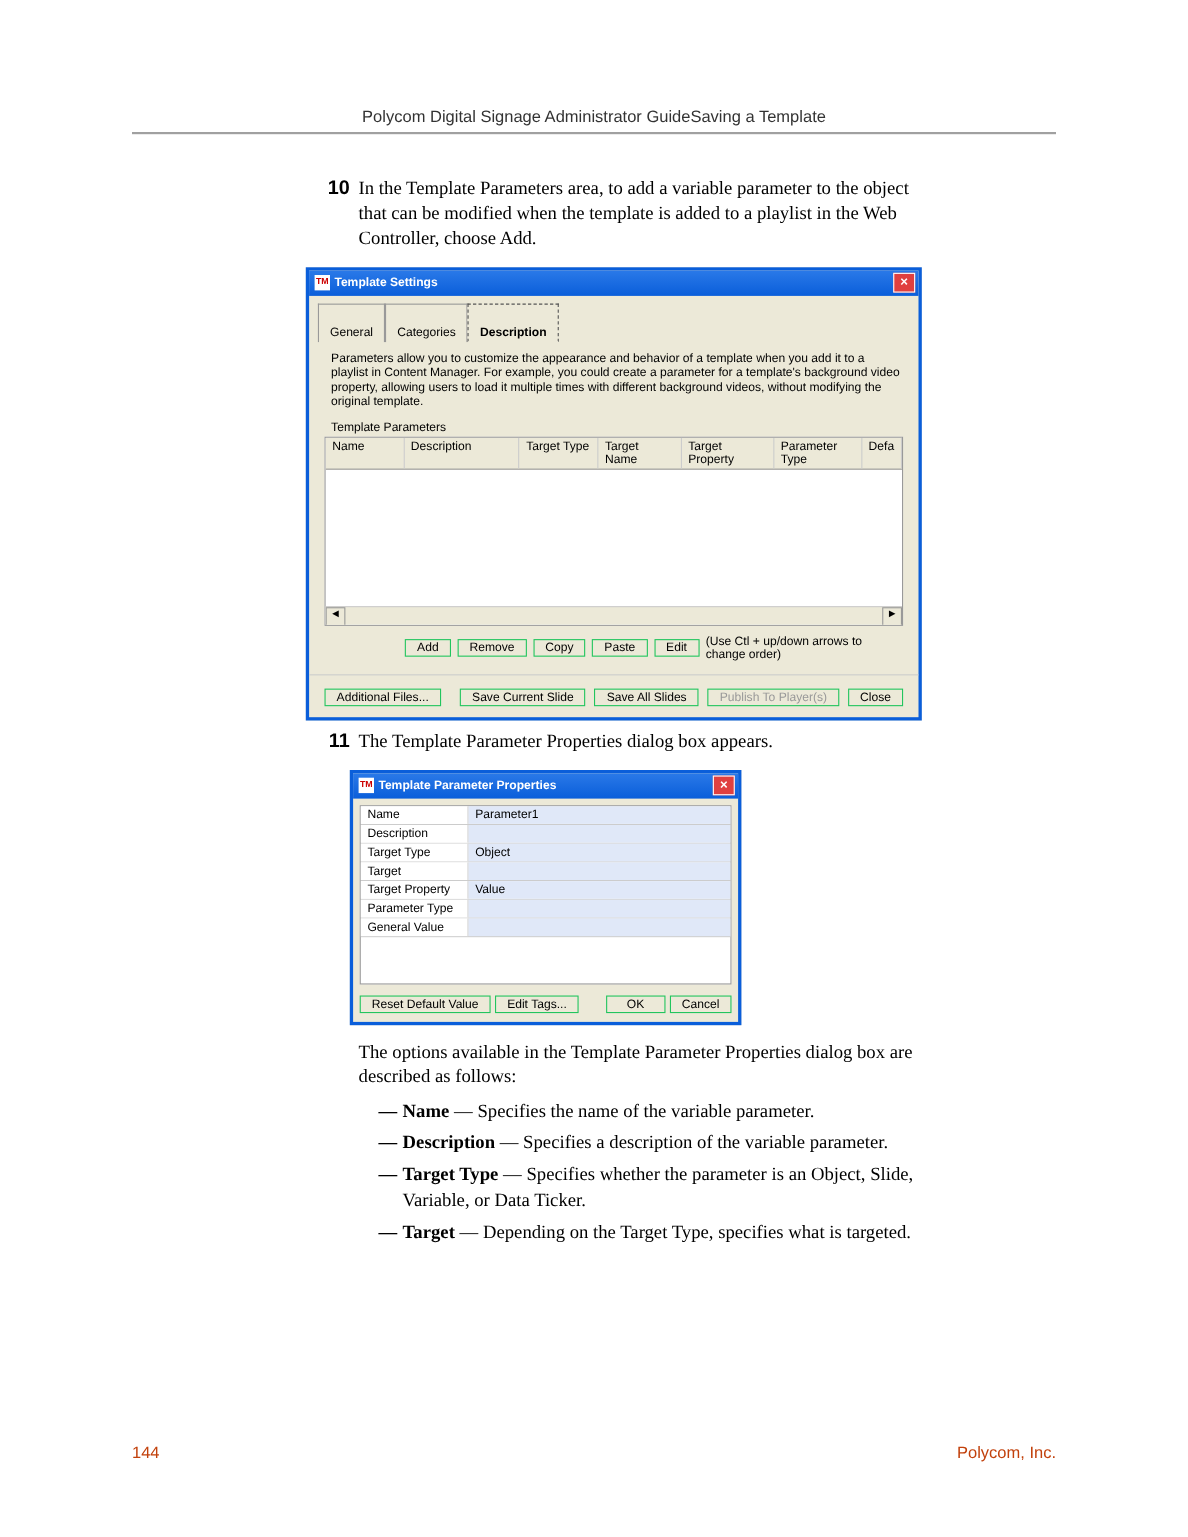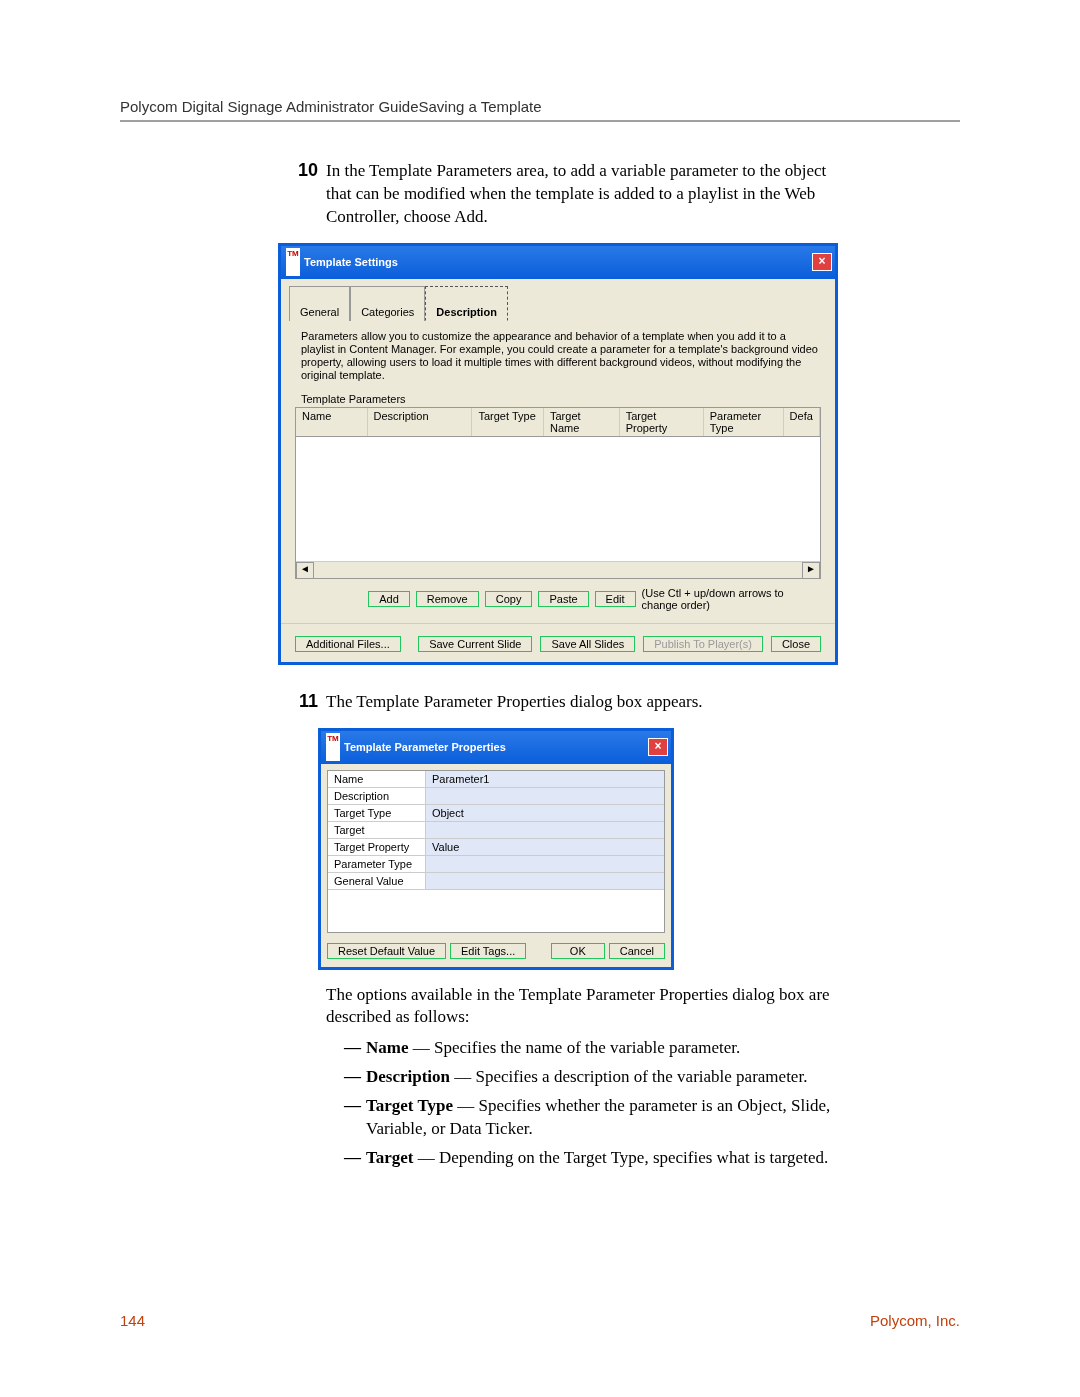--- a/index.html
+++ b/index.html
@@ -1,26 +1,26 @@
 <!DOCTYPE html>
 <html><head>
 <meta charset="utf-8">
 <style>
 body{margin:0;background:#fff;font-family:Georgia,serif;color:#000}
 .page{width:1080px;height:1397px;position:relative;background:#fff;margin:0 auto}
-.hdr{position:absolute;top:98px;left:120px;right:120px;display:flex;justify-content:flex-start;font-family:Arial,Helvetica,sans-serif;font-size:15px;color:#333}
+.hdr{position:absolute;top:98px;left:120px;right:120px;display:flex;justify-content:center;font-family:Arial,Helvetica,sans-serif;font-size:15px;color:#333}
 .hrule{position:absolute;top:120px;left:120px;right:120px;height:2px;background:#a0a0a0}
 .content{position:absolute;top:150px;left:278px;width:560px}
 .step{display:flex;margin:10px 0 14px 0}
 .num{width:40px;font-weight:bold;font-family:Arial,Helvetica,sans-serif;font-size:18px;text-align:right;padding-right:8px}
 .stext{flex:1;font-size:17px;line-height:1.35}
 .dlg{border:3px solid #0a5eda;font-family:Tahoma,Arial,sans-serif;font-size:11px;background:#ece9d8}
 .dlg-title{display:flex;align-items:center;justify-content:space-between;background:linear-gradient(#2a79e8,#0a5eda);color:#fff;font-weight:bold;padding:2px 3px 3px 5px}
 .dlg-title-l{display:flex;align-items:center;gap:4px}
-.logo-ico{width:14px;height:28px;background:#fff;display:inline-block;font-size:8px;color:#c00;text-align:center;line-height:12px;font-weight:bold}
+.logo-ico{width:14px;height:14px;background:#fff;display:inline-block;font-size:8px;color:#c00;text-align:center;line-height:12px;font-weight:bold}
 .xbtn{width:18px;height:16px;background:#e04040;border:1px solid #fff;color:#fff;font-weight:bold;text-align:center;line-height:14px;font-size:12px}
 .tabs{display:flex;padding:6px 8px 0 8px;gap:0}
 .tab{border:1px solid #999;border-bottom:none;padding:19px 10px 2px 10px;background:#ece9d8;font-size:11px;position:relative;top:1px}
 .tab.active{font-weight:bold;border:1px dashed #555;border-bottom:1px solid #ece9d8;background:#ece9d8}
 .intro{padding:10px 14px 4px 20px;font-size:11px;line-height:1.2}
 .grp-lbl{padding:6px 0 2px 20px;font-size:11px}
 .grid{margin:0 14px;border:1px solid #999;background:#fff;height:170px;overflow:hidden;position:relative}
 .ghdr{display:flex;background:#ece9d8;border-bottom:1px solid #999}
 .gh{border-right:1px solid #ccc;padding:2px 6px;font-size:11px}
 .scrollbar{position:absolute;bottom:0;left:0;right:0;height:16px;background:#ece9d8;display:flex;justify-content:space-between;border-top:1px solid #ccc}
@@ -104,21 +104,21 @@
 <div class="btmrow">
 <button class="btn">Additional Files...</button>
 <span class="spacer"></span>
 <button class="btn">Save Current Slide</button>
 <button class="btn">Save All Slides</button>
 <button class="btn dis">Publish To Player(s)</button>
 <button class="btn">Close</button>
 </div>
 </div>
 
-<div class="step" style="margin-top:26px">
+<div class="step" style="margin-top:8px">
 <div class="num">11</div>
 <div class="stext">The Template Parameter Properties dialog box appears.</div>
 </div>
 
 <div class="dlg2">
 <div class="dlg-title">
 <span class="dlg-title-l">
             <span class="logo-ico">TM</span>
             <span>Template Parameter Properties</span>
           </span>

